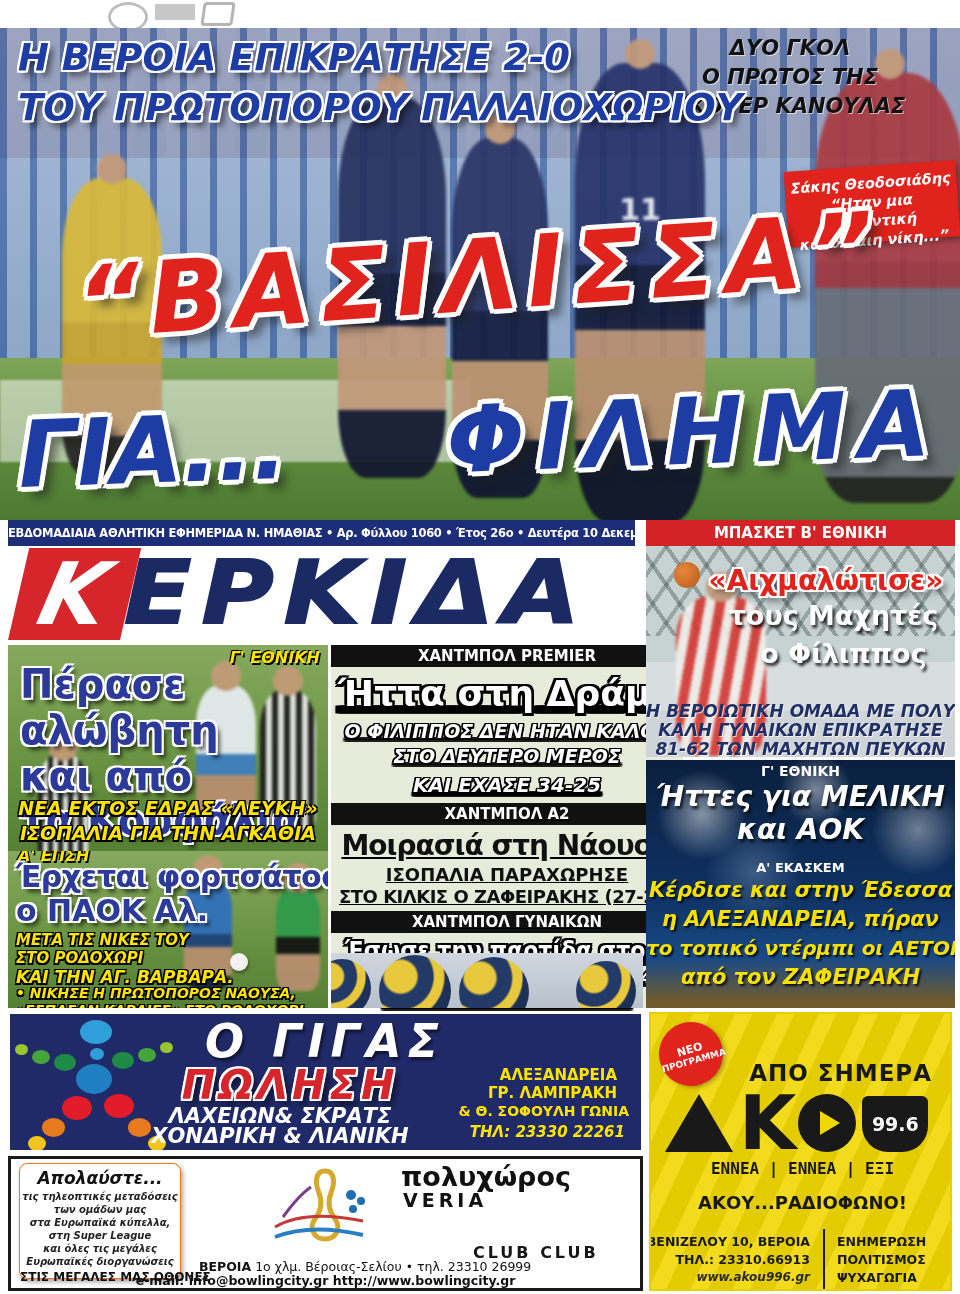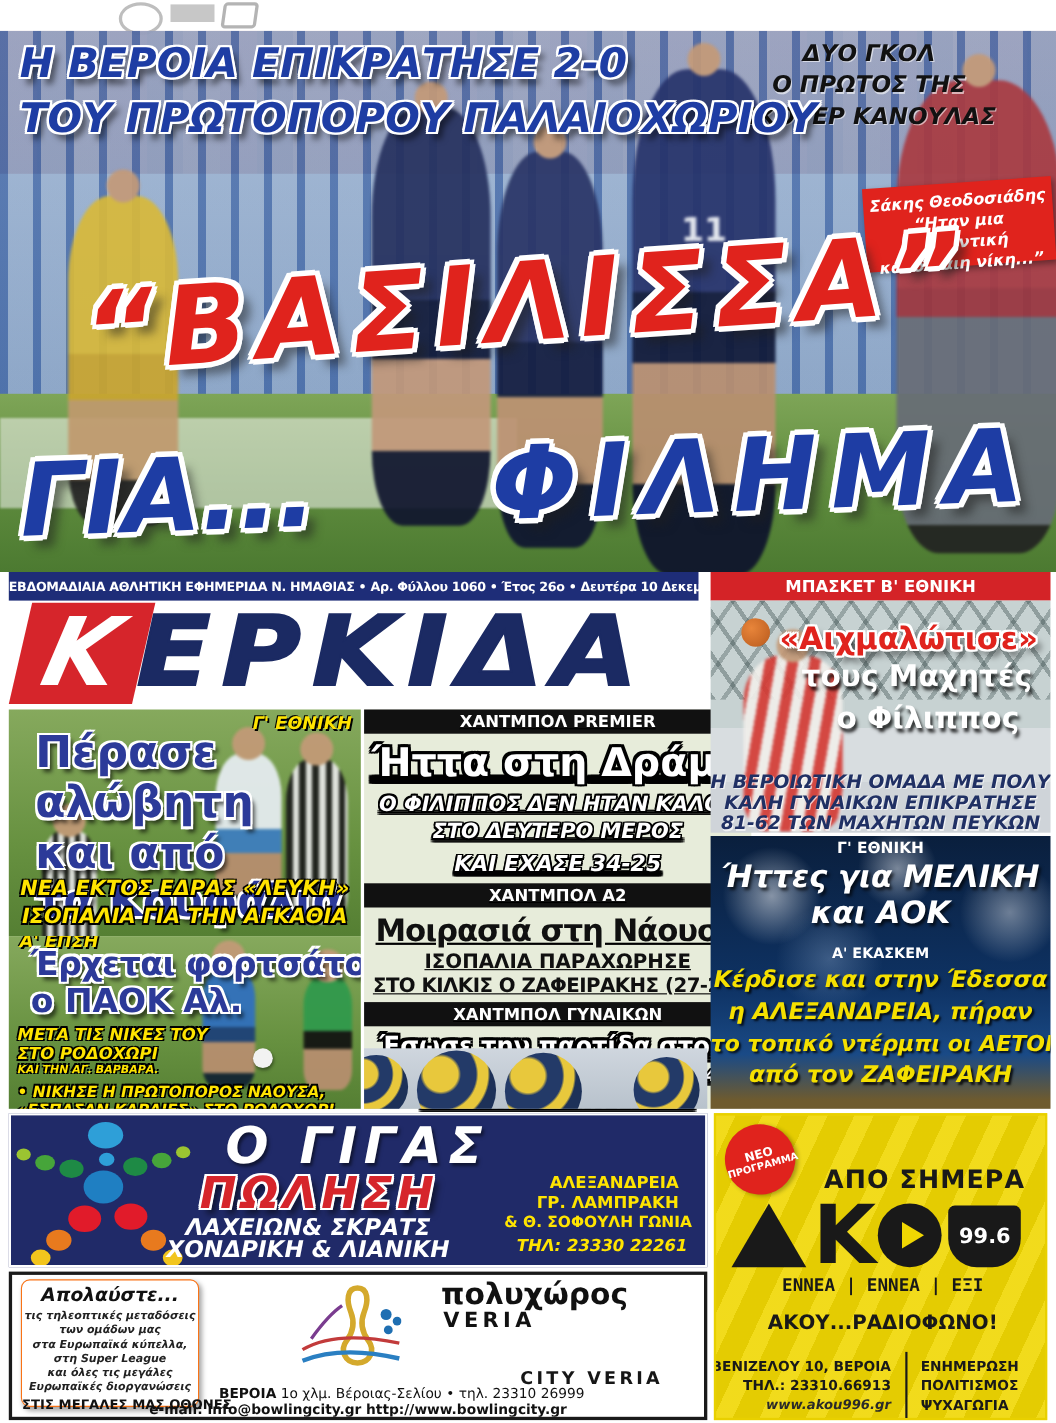--- a/index.html
+++ b/index.html
@@ -43,21 +43,21 @@
      -webkit-text-stroke:2px #1b2a63;white-space:nowrap;}
   .sectionbar{background:#111;color:#fff;font-weight:bold;font-size:15px;line-height:22px;text-align:center;}
   .redbar{background:#d42327;color:#fff;font-weight:bold;font-size:15px;line-height:26px;text-align:center;}
   .panel{left:331px;top:645px;width:352px;height:363px;background:#e7ecda;text-decoration:underline;}
   .leftphoto{background:linear-gradient(180deg,#86a95d,#679140 60%,#557f33);overflow:hidden;}
   .ylabel{color:#ffe400;font-weight:bold;font-style:italic;font-size:16px;
      text-shadow:1.5px 1.5px 0 #000,-1px -1px 0 #000;}
   .ydeck{color:#ffe400;font-weight:bold;font-style:italic;
      text-shadow:-1.5px -1.5px 0 #000,1.5px -1.5px 0 #000,-1.5px 1.5px 0 #000,1.5px 1.5px 0 #000;}
   .bluehead{color:#2c3a99;font-weight:bold;
-     text-shadow:-2px -2px 0 #fff,2px -2px 0 #fff,-2px 2px 0 #fff,2px 2px 0 #fff,4px 5px 4px rgba(0,0,0,.65);margin-left:12px;}
+     text-shadow:-2px -2px 0 #fff,2px -2px 0 #fff,-2px 2px 0 #fff,2px 2px 0 #fff,4px 5px 4px rgba(0,0,0,.65);}
   .gym{left:646px;top:546px;width:309px;height:211px;overflow:hidden;
      background:linear-gradient(180deg,#c7d2d2 0 55%,#d8dde0 55% 78%,#cfd4d9 78%);}
   .gymroof{position:absolute;left:0;top:0;width:100%;height:90px;
      background:repeating-linear-gradient(55deg,rgba(40,60,60,.35) 0 4px,transparent 4px 22px),
      repeating-linear-gradient(-55deg,rgba(40,60,60,.3) 0 4px,transparent 4px 22px);}
   .arena{left:646px;top:760px;width:309px;height:248px;overflow:hidden;
      background:radial-gradient(circle at 18% 22%,rgba(255,255,255,.5),transparent 14%),
        radial-gradient(circle at 55% 12%,rgba(255,255,255,.45),transparent 13%),
        radial-gradient(circle at 88% 28%,rgba(255,255,255,.4),transparent 14%),
        radial-gradient(circle at 35% 45%,rgba(200,225,255,.25),transparent 20%),
@@ -167,21 +167,21 @@
 
   <div class="abs leftphoto" style="left:8px;top:851px;width:320px;height:157px;">
     <div class="fig" style="left:176px;top:28px;width:48px;height:110px;background:linear-gradient(#2f6fc0 0 50%,#1b3f7a 50% 62%,#b98f70 62% 88%,#123 88%);"></div>
     <div class="fig" style="left:268px;top:36px;width:44px;height:104px;background:linear-gradient(#2f9a4c 0 48%,#111 48% 64%,#b98f70 64% 100%);"></div>
     <div class="abs" style="left:222px;top:102px;width:18px;height:18px;border-radius:50%;background:#f2f2f2;box-shadow:1px 2px 3px rgba(0,0,0,.4);"></div>
     <div class="abs ylabel nw" style="left:10px;top:-5px;">Α' ΕΠΣΗ</div>
     <div class="abs bluehead nw" style="left:8px;top:8px;font-size:30px;letter-spacing:-.5px;">Έρχεται φορτσάτος</div>
     <div class="abs bluehead nw" style="left:8px;top:42px;font-size:30px;">ο ΠΑΟΚ Αλ.</div>
     <div class="abs ydeck nw" style="left:8px;top:80px;font-size:15px;">ΜΕΤΑ ΤΙΣ ΝΙΚΕΣ ΤΟΥ</div>
     <div class="abs ydeck nw" style="left:8px;top:98px;font-size:15px;">ΣΤΟ ΡΟΔΟΧΩΡΙ</div>
-    <div class="abs ydeck nw" style="left:8px;top:116px;font-size:10px;">ΚΑΙ ΤΗΝ ΑΓ. ΒΑΡΒΑΡΑ.</div>
+    <div class="abs ydeck nw" style="left:8px;top:116px;font-size:17px;">ΚΑΙ ΤΗΝ ΑΓ. ΒΑΡΒΑΡΑ.</div>
     <div class="abs ydeck nw" style="left:8px;top:134px;font-size:14px;">• ΝΙΚΗΣΕ Η ΠΡΩΤΟΠΟΡΟΣ ΝΑΟΥΣΑ,</div>
     <div class="abs ydeck nw" style="left:8px;top:151px;font-size:14px;">«ΕΣΠΑΣΑΝ ΚΑΡΔΙΕΣ» ΣΤΟ ΡΟΔΟΧΩΡΙ</div>
   </div>
 
   <div class="abs panel">
     <div class="sectionbar">ΧΑΝΤΜΠΟΛ PREMIER</div>
     <div class="b c ob2 nw" style="font-size:36px;color:#fff;margin-top:6px;">Ήττα στη Δράμα</div>
     <div class="b i c ob nw" style="font-size:19px;color:#fff;margin-top:6px;">Ο ΦΙΛΙΠΠΟΣ ΔΕΝ ΗΤΑΝ ΚΑΛΟΣ</div>
     <div class="b i c ob nw" style="font-size:19px;color:#fff;margin-top:3px;">ΣΤΟ ΔΕΥΤΕΡΟ ΜΕΡΟΣ</div>
     <div class="b i c ob nw" style="font-size:20px;color:#fff;margin-top:6px;">ΚΑΙ ΕΧΑΣΕ 34-25</div>
@@ -273,21 +273,21 @@
       <circle cx="78" cy="30" r="5" fill="#1f6fb2"></circle>
         <circle cx="88" cy="36" r="4" fill="#1f6fb2"></circle>
         <circle cx="80" cy="44" r="4" fill="#1f6fb2"></circle>
       <path d="M2 62 q30 -18 88 -6" fill="none" stroke="#c23b3b" stroke-width="3"></path>
       <path d="M2 72 q36 -14 88 -2" fill="none" stroke="#2a7fc2" stroke-width="4"></path>
       <path d="M10 52 q16 -22 28 -30" fill="none" stroke="#7a3c8f" stroke-width="3"></path>
     </svg>
 
     <div class="abs b c nw" style="left:330px;top:2px;width:290px;font-size:27px;color:#111;">πολυχώρος</div>
     <div class="abs b nw" style="left:392px;top:30px;font-size:19px;letter-spacing:4px;color:#111;">VERIA</div>
-    <div class="abs b nw" style="left:462px;top:84px;font-size:16px;letter-spacing:3px;color:#161616;">CITY VERIA</div>
+    <div class="abs b nw" style="left:462px;top:84px;font-size:16px;letter-spacing:3px;color:#161616;">CLUB CLUB</div>
     <div class="abs nw" style="left:188px;top:100px;font-size:12.5px;color:#111;">
       <span class="b">ΒΕΡΟΙΑ</span>
       <span>1ο χλμ. Βέροιας-Σελίου  •  τηλ. 23310 26999</span>
     </div>
     <div class="abs b c nw" style="left:0;top:114px;width:629px;font-size:12.5px;color:#111;">e-mail: info@bowlingcity.gr   http://www.bowlingcity.gr</div>
   </div>
 
   <div class="abs radio">
     <div class="badge">
       <div style="font-size:11px;">ΝΕΟ</div>

